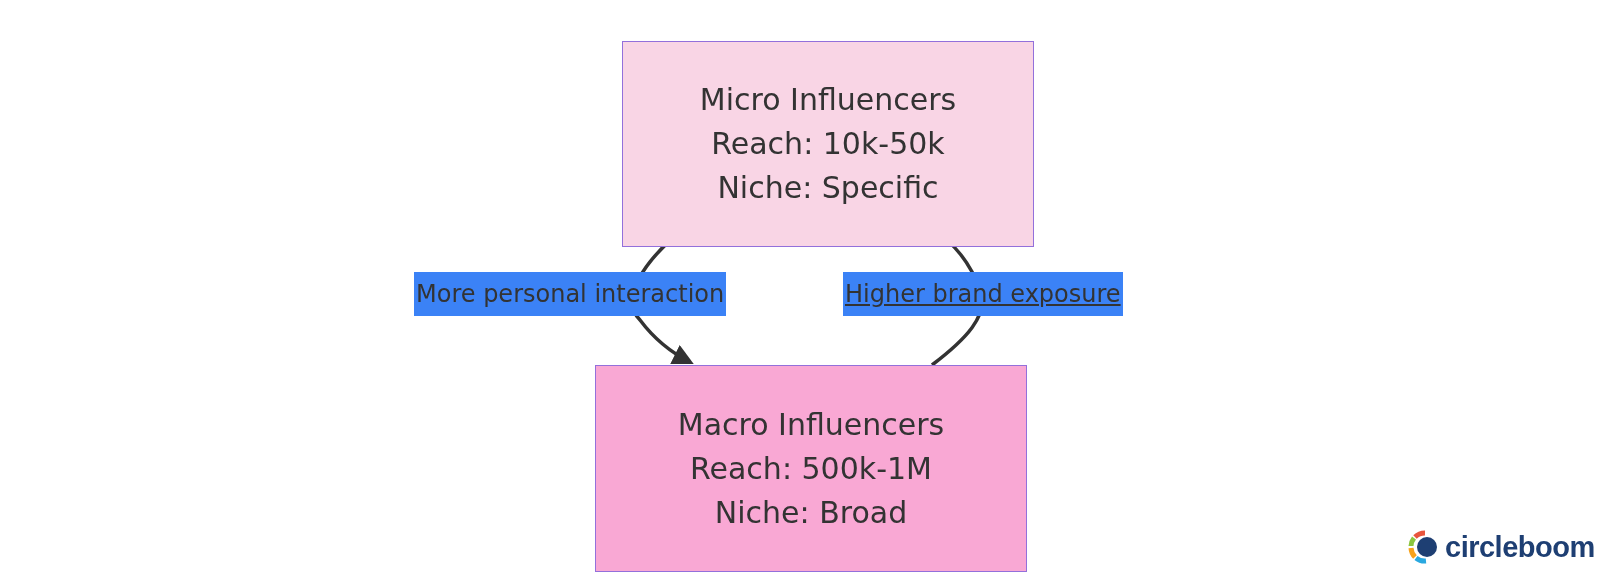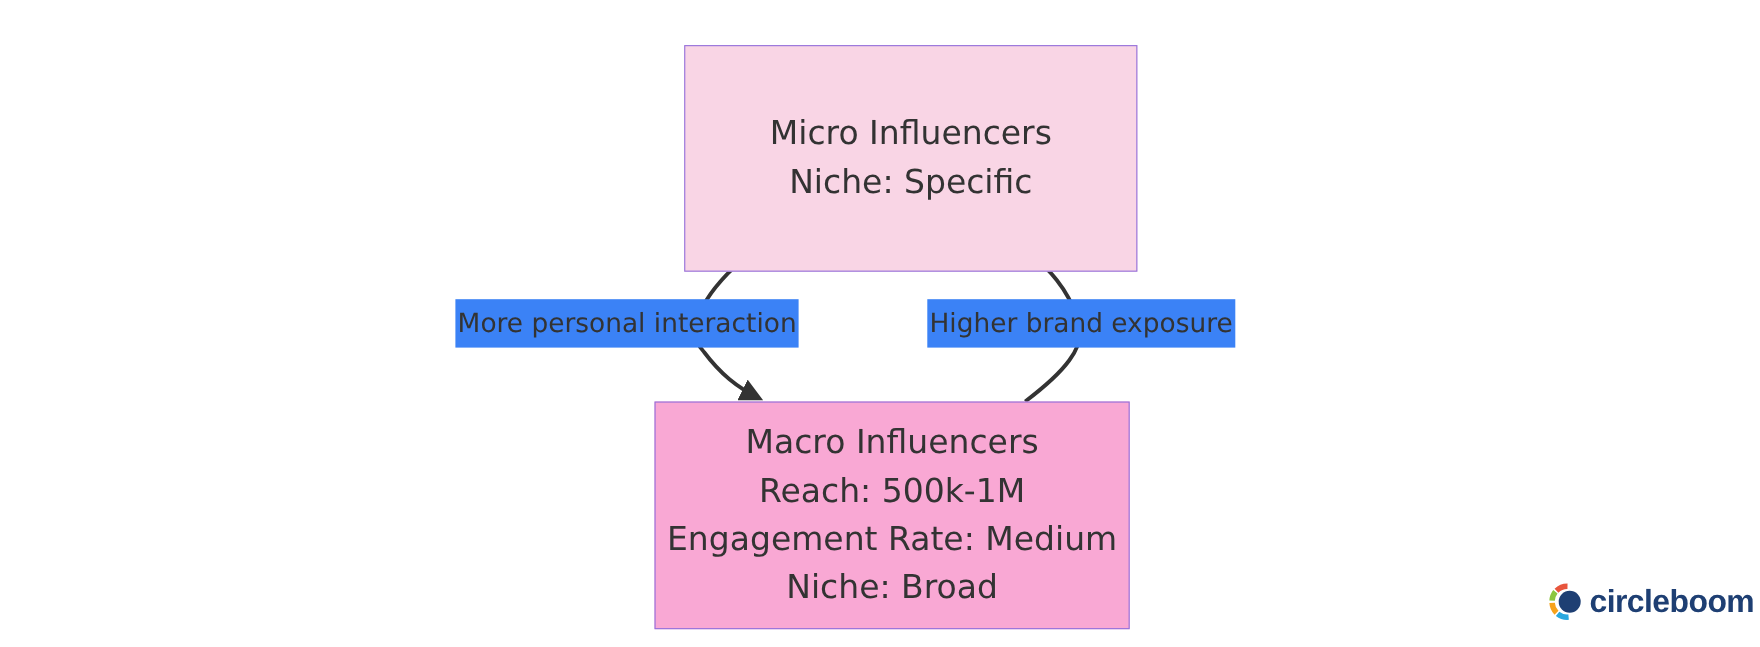--- a/index.html
+++ b/index.html
@@ -24,33 +24,33 @@
     <marker id="arrow" viewBox="0 0 10 10" refX="8" refY="5" markerWidth="6" markerHeight="6" orient="auto-start-reverse">
       <path d="M0,0 L10,5 L0,10 z" fill="#333333"></path>
     </marker>
   </defs>
   <path d="M 692 222 C 640 262, 620 300, 640 320 C 655 340, 670 352, 690 362" fill="none" stroke="#333333" stroke-width="3.5" marker-end="url(#arrow)"></path>
   <path d="M 932 365 C 965 340, 990 315, 980 290 C 970 262, 955 245, 930 225" fill="none" stroke="#333333" stroke-width="3.5" marker-end="url(#arrow)"></path>
 </svg>
 
 <div class="node" style="left:622px; top:4px; width:412px; height:206px; background:#f9d5e5;margin-top:37px;">
   <span>Micro Influencers</span>
+  <span>Reach: 10k-50k</span>
   <span>Niche: Specific</span>
 </div>
 
 <div class="node" style="left:595px; top:365px; width:432px; height:207px; background:#f9a8d4;">
   <span>Macro Influencers</span>
   <span>Reach: 500k-1M</span>
-  <span>Engagement Rate: Medium</span>
   <span>Niche: Broad</span>
 </div>
 
 <div class="edge-label" style="left:414px; top:272px;">More personal interaction</div>
 
-<div class="edge-label" style="left:843px; top:272px;">Higher brand exposure</div>
+<div class="edge-label" style="left:843px; top:272px;text-decoration:underline;">Higher brand exposure</div>
 
 <div class="logo" style="left:1408px; top:530px;">
   <svg width="34" height="34" viewBox="0 0 34 34">
     <path d="M17 3 A14 14 0 0 0 7 7" stroke="#e8553d" stroke-width="5" fill="none"></path>
     <path d="M6 8 A14 14 0 0 0 3 16" stroke="#8cc63f" stroke-width="5" fill="none"></path>
     <path d="M3 18 A14 14 0 0 0 7 27" stroke="#f7a21b" stroke-width="5" fill="none"></path>
     <path d="M8 28 A14 14 0 0 0 18 31" stroke="#29a8e0" stroke-width="5" fill="none"></path>
     <circle cx="19" cy="17" r="10" fill="#1e3f73"></circle>
   </svg>
   <span class="logo-text">circleboom</span>

